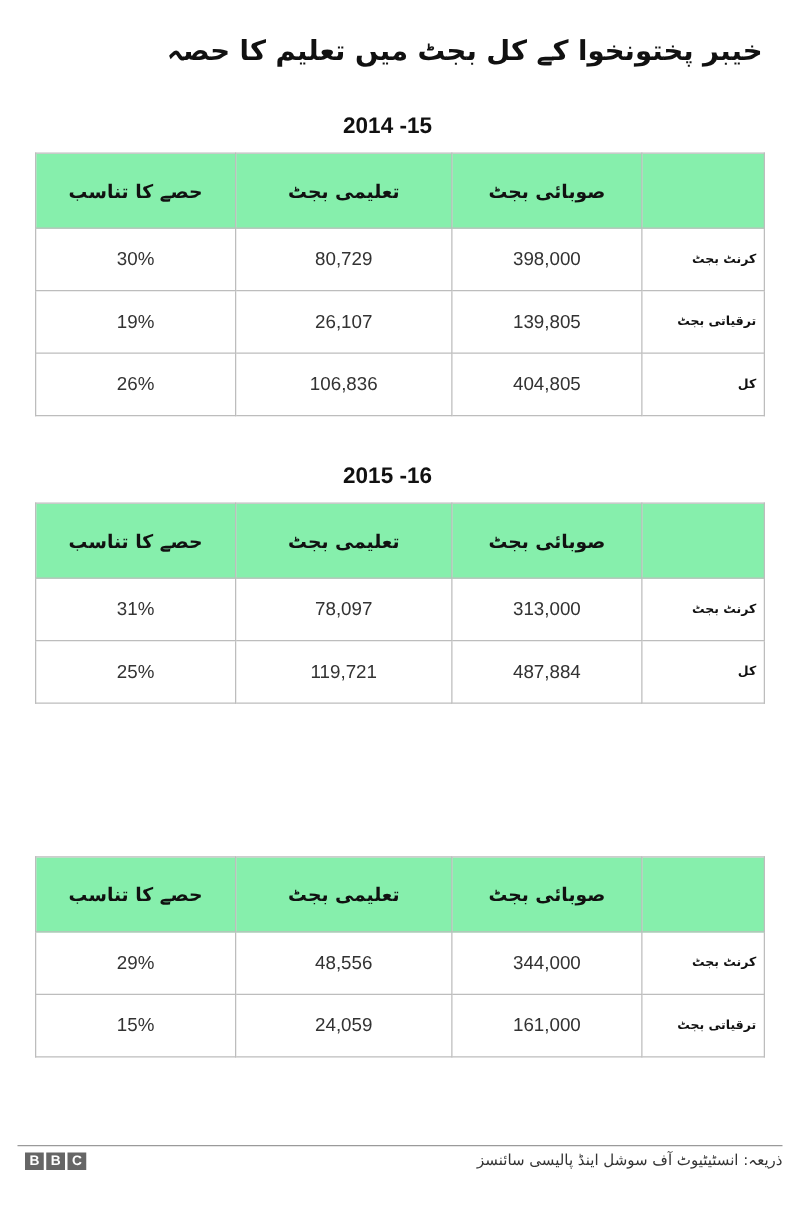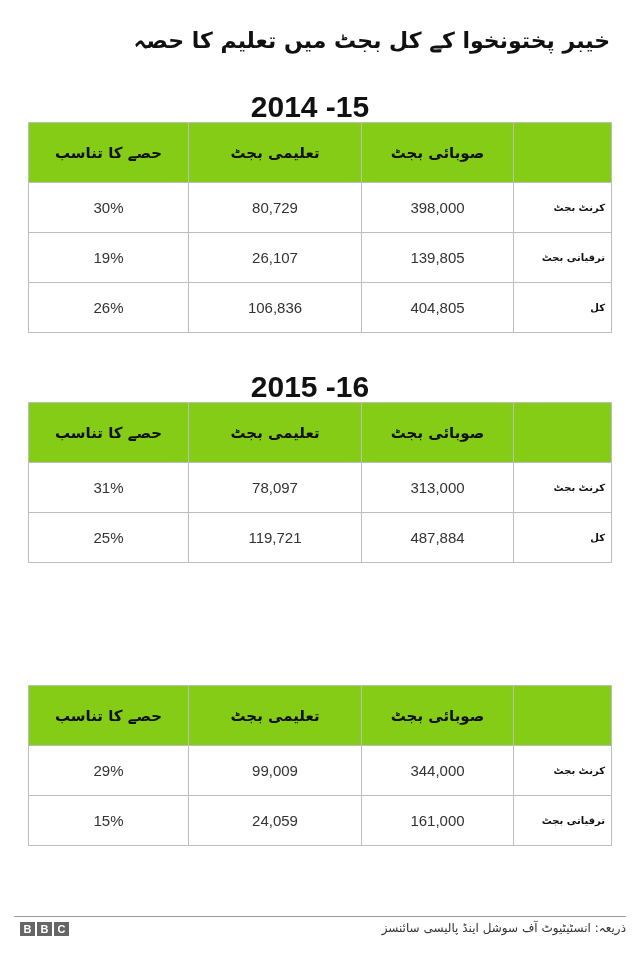--- a/index.html
+++ b/index.html
@@ -1,21 +1,21 @@
 <!DOCTYPE html>
 <html><head>
 <meta charset="utf-8">
 <style>
   html, body { margin:0; padding:0; background:#ffffff; }
   body { width:640px; height:971px; position:relative; overflow:hidden; font-family:"DejaVu Sans", sans-serif; color:#1a1a1a; }
   .title { position:absolute; right:30px; top:28px; font-size:22px; font-weight:bold; direction:rtl; color:#111;text-align:center; }
-  .year { position:absolute; left:0; width:620px; text-align:center; font-family:"Liberation Sans", sans-serif; font-weight:bold; font-size:30px; color:#111; }
+  .year { position:absolute; left:0; width:620px; text-align:center; font-family:"Liberation Sans", sans-serif; font-weight:bold; font-size:18px; color:#111; }
   table.budget { position:absolute; left:28px; width:583px; border-collapse:collapse; table-layout:fixed; }
   table.budget td, table.budget th { border:1px solid #bdbdbd; text-align:center; padding:0; }
-  table.budget th { background:#84cc16; height:59px; font-weight:bold; font-size:15px; direction:rtl; color:#111; }
+  table.budget th { background:#86efac; height:59px; font-weight:bold; font-size:15px; direction:rtl; color:#111; }
   table.budget td { height:49px; font-family:"Liberation Sans", sans-serif; font-size:15px; color:#333;text-align:center; }
   table.budget td.rowlabel { text-align:right; padding-right:6px; font-family:"DejaVu Sans", sans-serif; font-weight:bold; font-size:10px; direction:rtl; color:#111; }
   .footer-line { position:absolute; left:14px; width:612px; top:916px; height:1px; background:#9a9a9a; }
   .bbc { position:absolute; left:20px; top:922px; display:flex; gap:2px; }
   .bbc span { display:inline-block; width:15px; height:14px; background:#666; color:#fff; font-family:"Liberation Sans", sans-serif; font-weight:bold; font-size:11px; text-align:center; line-height:14px; }
   .source { position:absolute; right:14px; top:921px; font-size:12px; direction:rtl; color:#333; }
 </style>
 </head>
 <body>
 
@@ -97,21 +97,21 @@
     </colgroup>
   <tbody>
       <tr>
     <th>حصے کا تناسب</th>
     <th>تعلیمی بجٹ</th>
     <th>صوبائی بجٹ</th>
     <th></th>
   </tr>
   <tr>
     <td>29%</td>
-    <td>99,009</td>
+    <td>48,556</td>
     <td>344,000</td>
     <td class="rowlabel">کرنٹ بجٹ</td>
   </tr>
   <tr>
     <td>15%</td>
     <td>24,059</td>
     <td>161,000</td>
     <td class="rowlabel">ترقیاتی بجٹ</td>
   </tr>
 </tbody>

